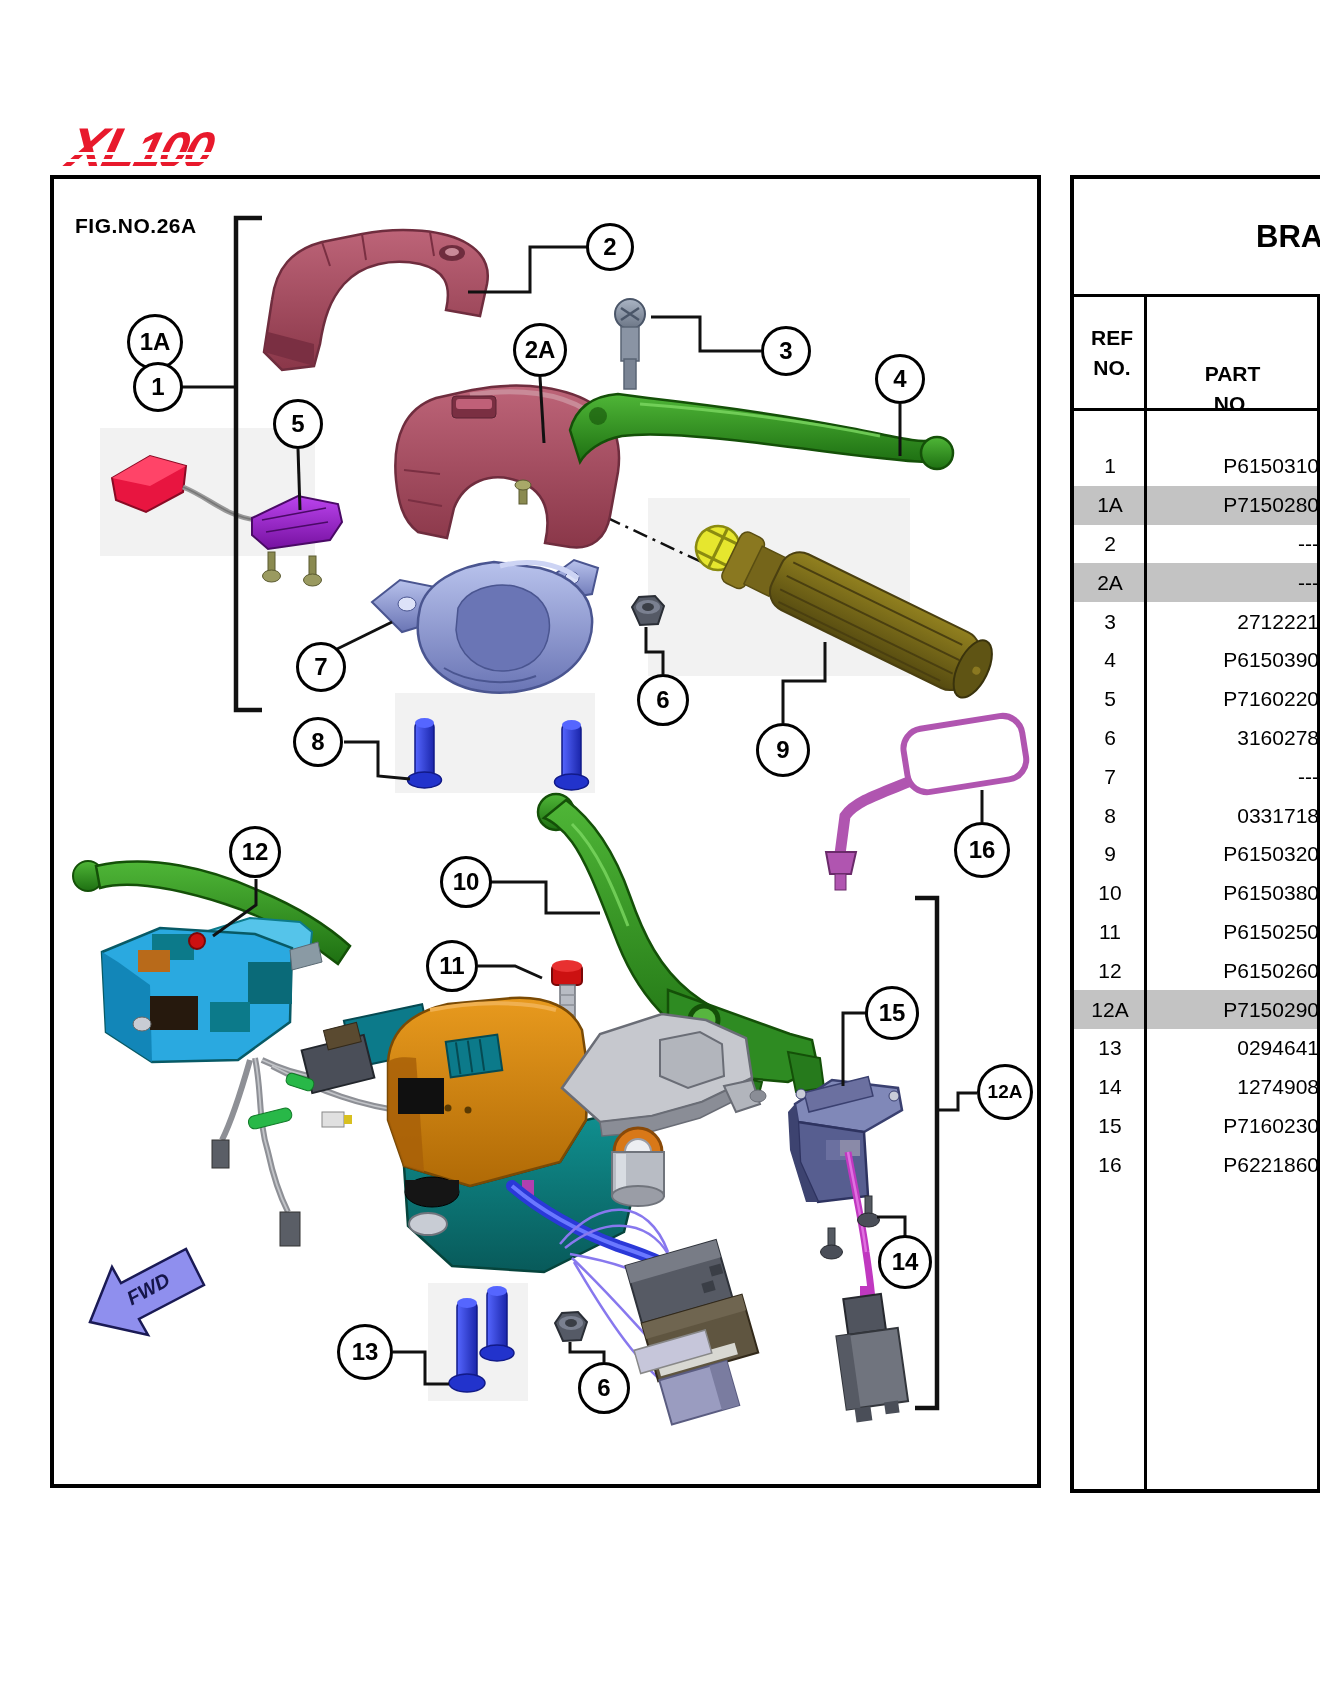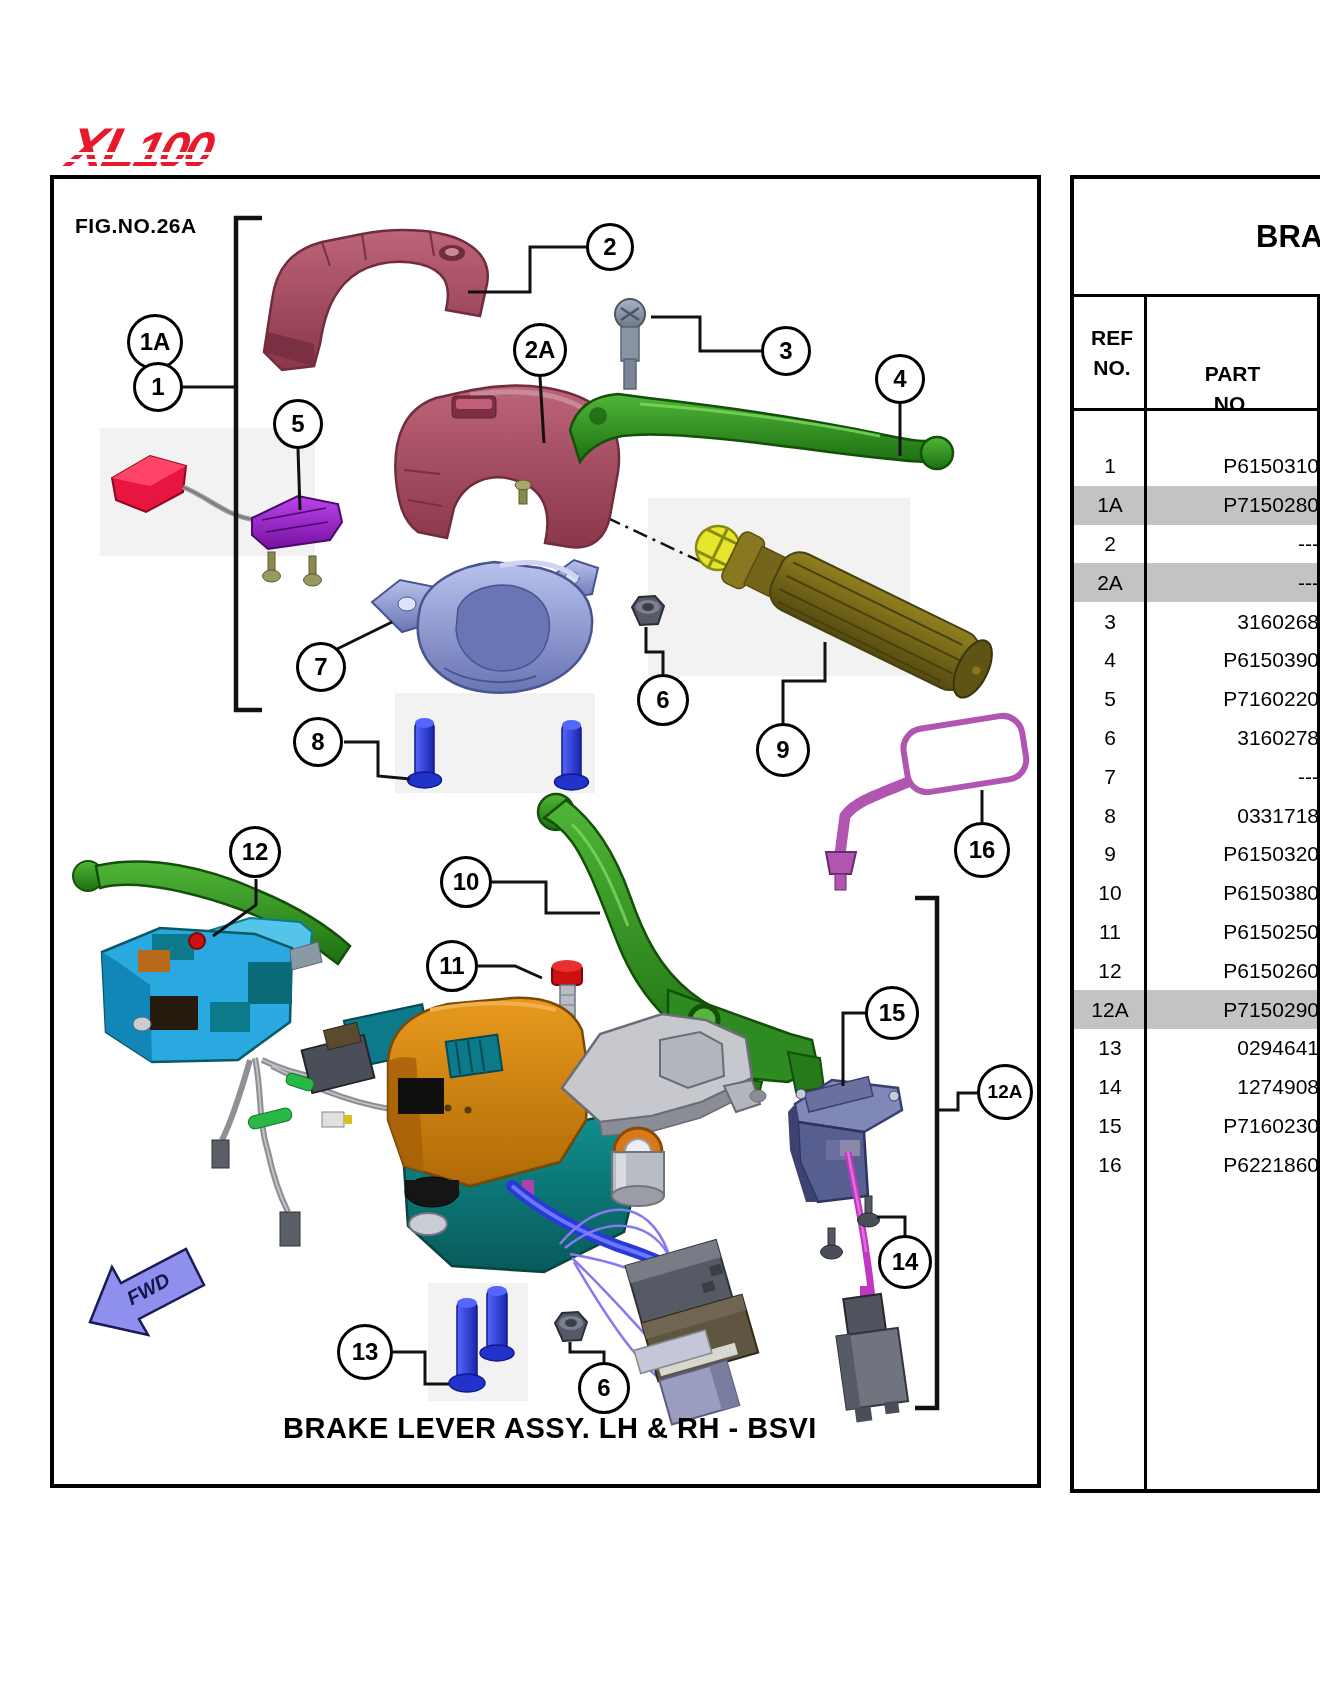--- a/index.html
+++ b/index.html
@@ -416,21 +416,20 @@
       <div class="callout" style="left: 229px; top: 826px; height: 52px; width: 52px; font-size: 24px;">12</div>
       <div class="callout" style="left: 440px; top: 856px; height: 52px; width: 52px; font-size: 24px;">10</div>
       <div class="callout" style="left: 426px; top: 940px; height: 52px; width: 52px; font-size: 24px;">11</div>
       <div class="callout" style="left: 865px; top: 986px; height: 54px; width: 54px; font-size: 24px;">15</div>
       <div class="callout" style="left: 977px; top: 1064px; height: 56px; width: 56px; font-size: 19px;">12A</div>
       <div class="callout" style="left: 878px; top: 1235px; height: 54px; width: 54px; font-size: 24px;">14</div>
       <div class="callout" style="left: 337px; top: 1324px; height: 56px; width: 56px; font-size: 24px;">13</div>
       <div class="callout" style="left: 578px; top: 1362px; height: 52px; width: 52px; font-size: 24px;">6</div>
     </div>
 
-  <div class="caption">BRAKE LEVER ASSY. LH &amp; RH - BSVI</div>
 
   <div class="table-box">
     <div class="t-title">
       <span>BRA</span>
     </div>
     <div class="t-head">
       <div class="th-ref">
         <span>REF</span>
         <span>NO.</span>
       </div>
@@ -451,21 +450,21 @@
         <div class="trow">
           <div class="c-ref">2</div>
           <div class="c-part">---</div>
         </div>
         <div class="trow hl">
           <div class="c-ref">2A</div>
           <div class="c-part">---</div>
         </div>
         <div class="trow">
           <div class="c-ref">3</div>
-          <div class="c-part">3160268</div>
+          <div class="c-part">2712221</div>
         </div>
         <div class="trow">
           <div class="c-ref">4</div>
           <div class="c-part">P6150390</div>
         </div>
         <div class="trow">
           <div class="c-ref">5</div>
           <div class="c-part">P7160220</div>
         </div>
         <div class="trow">

